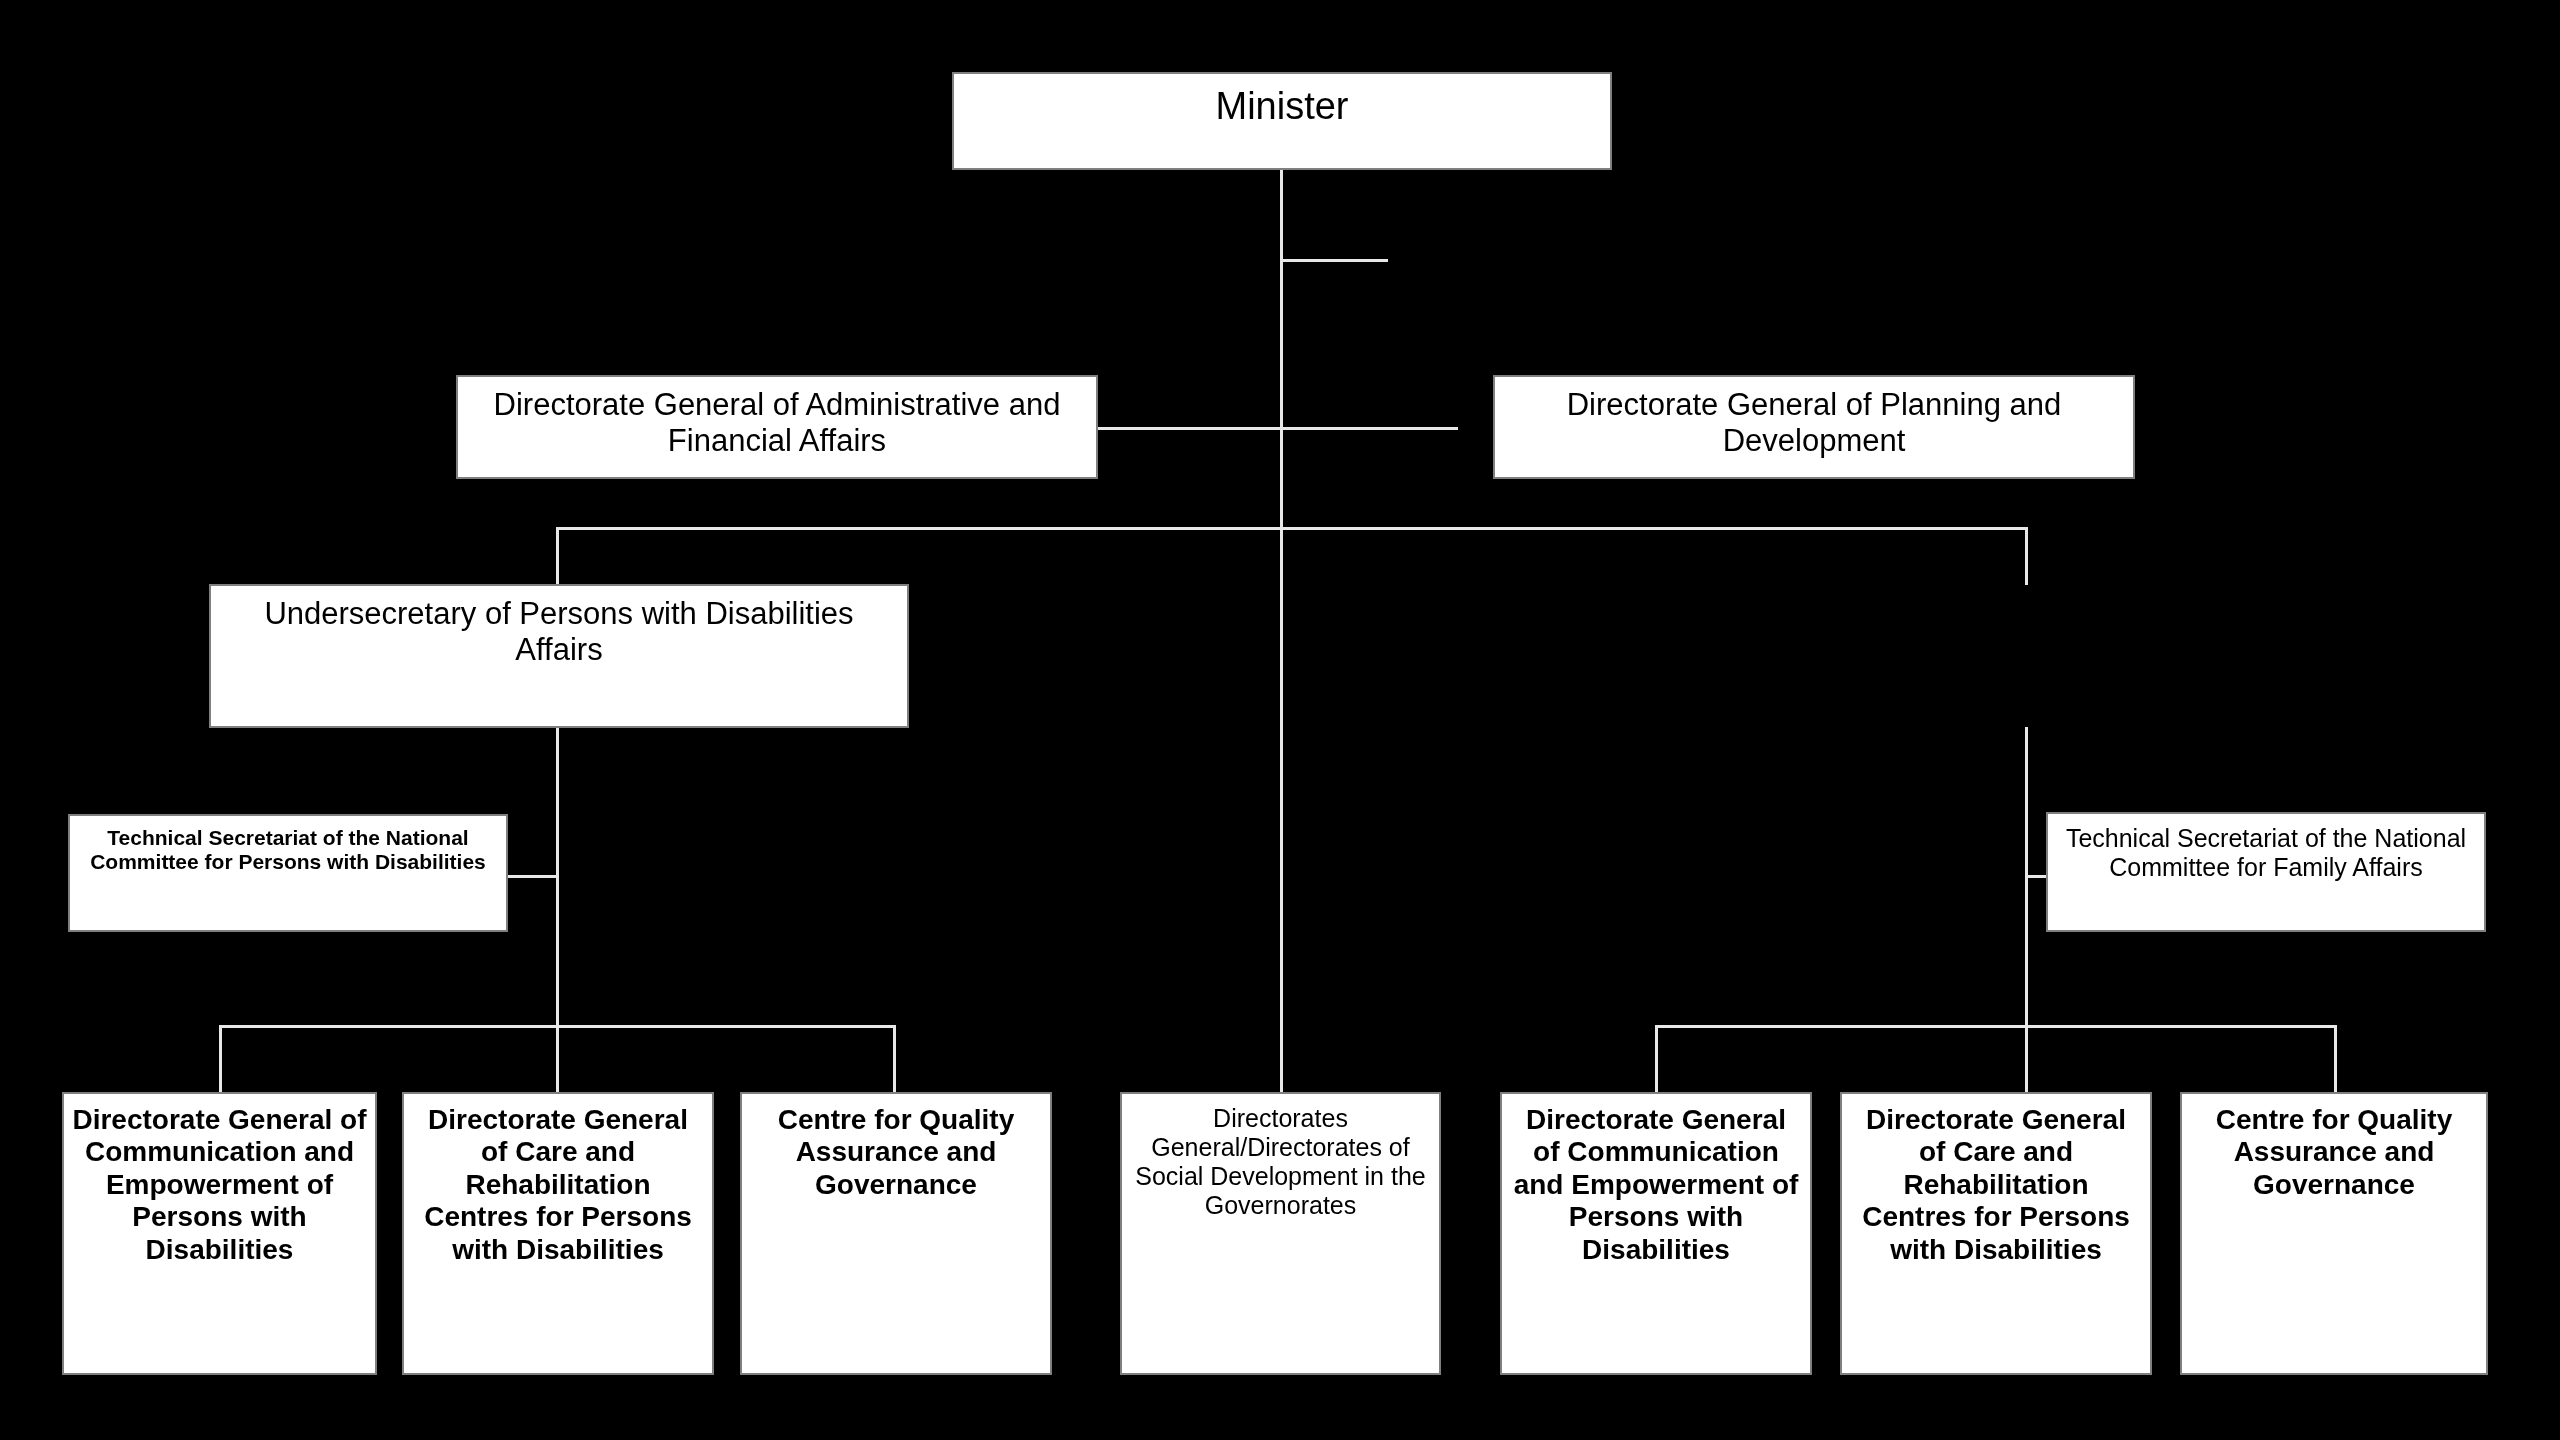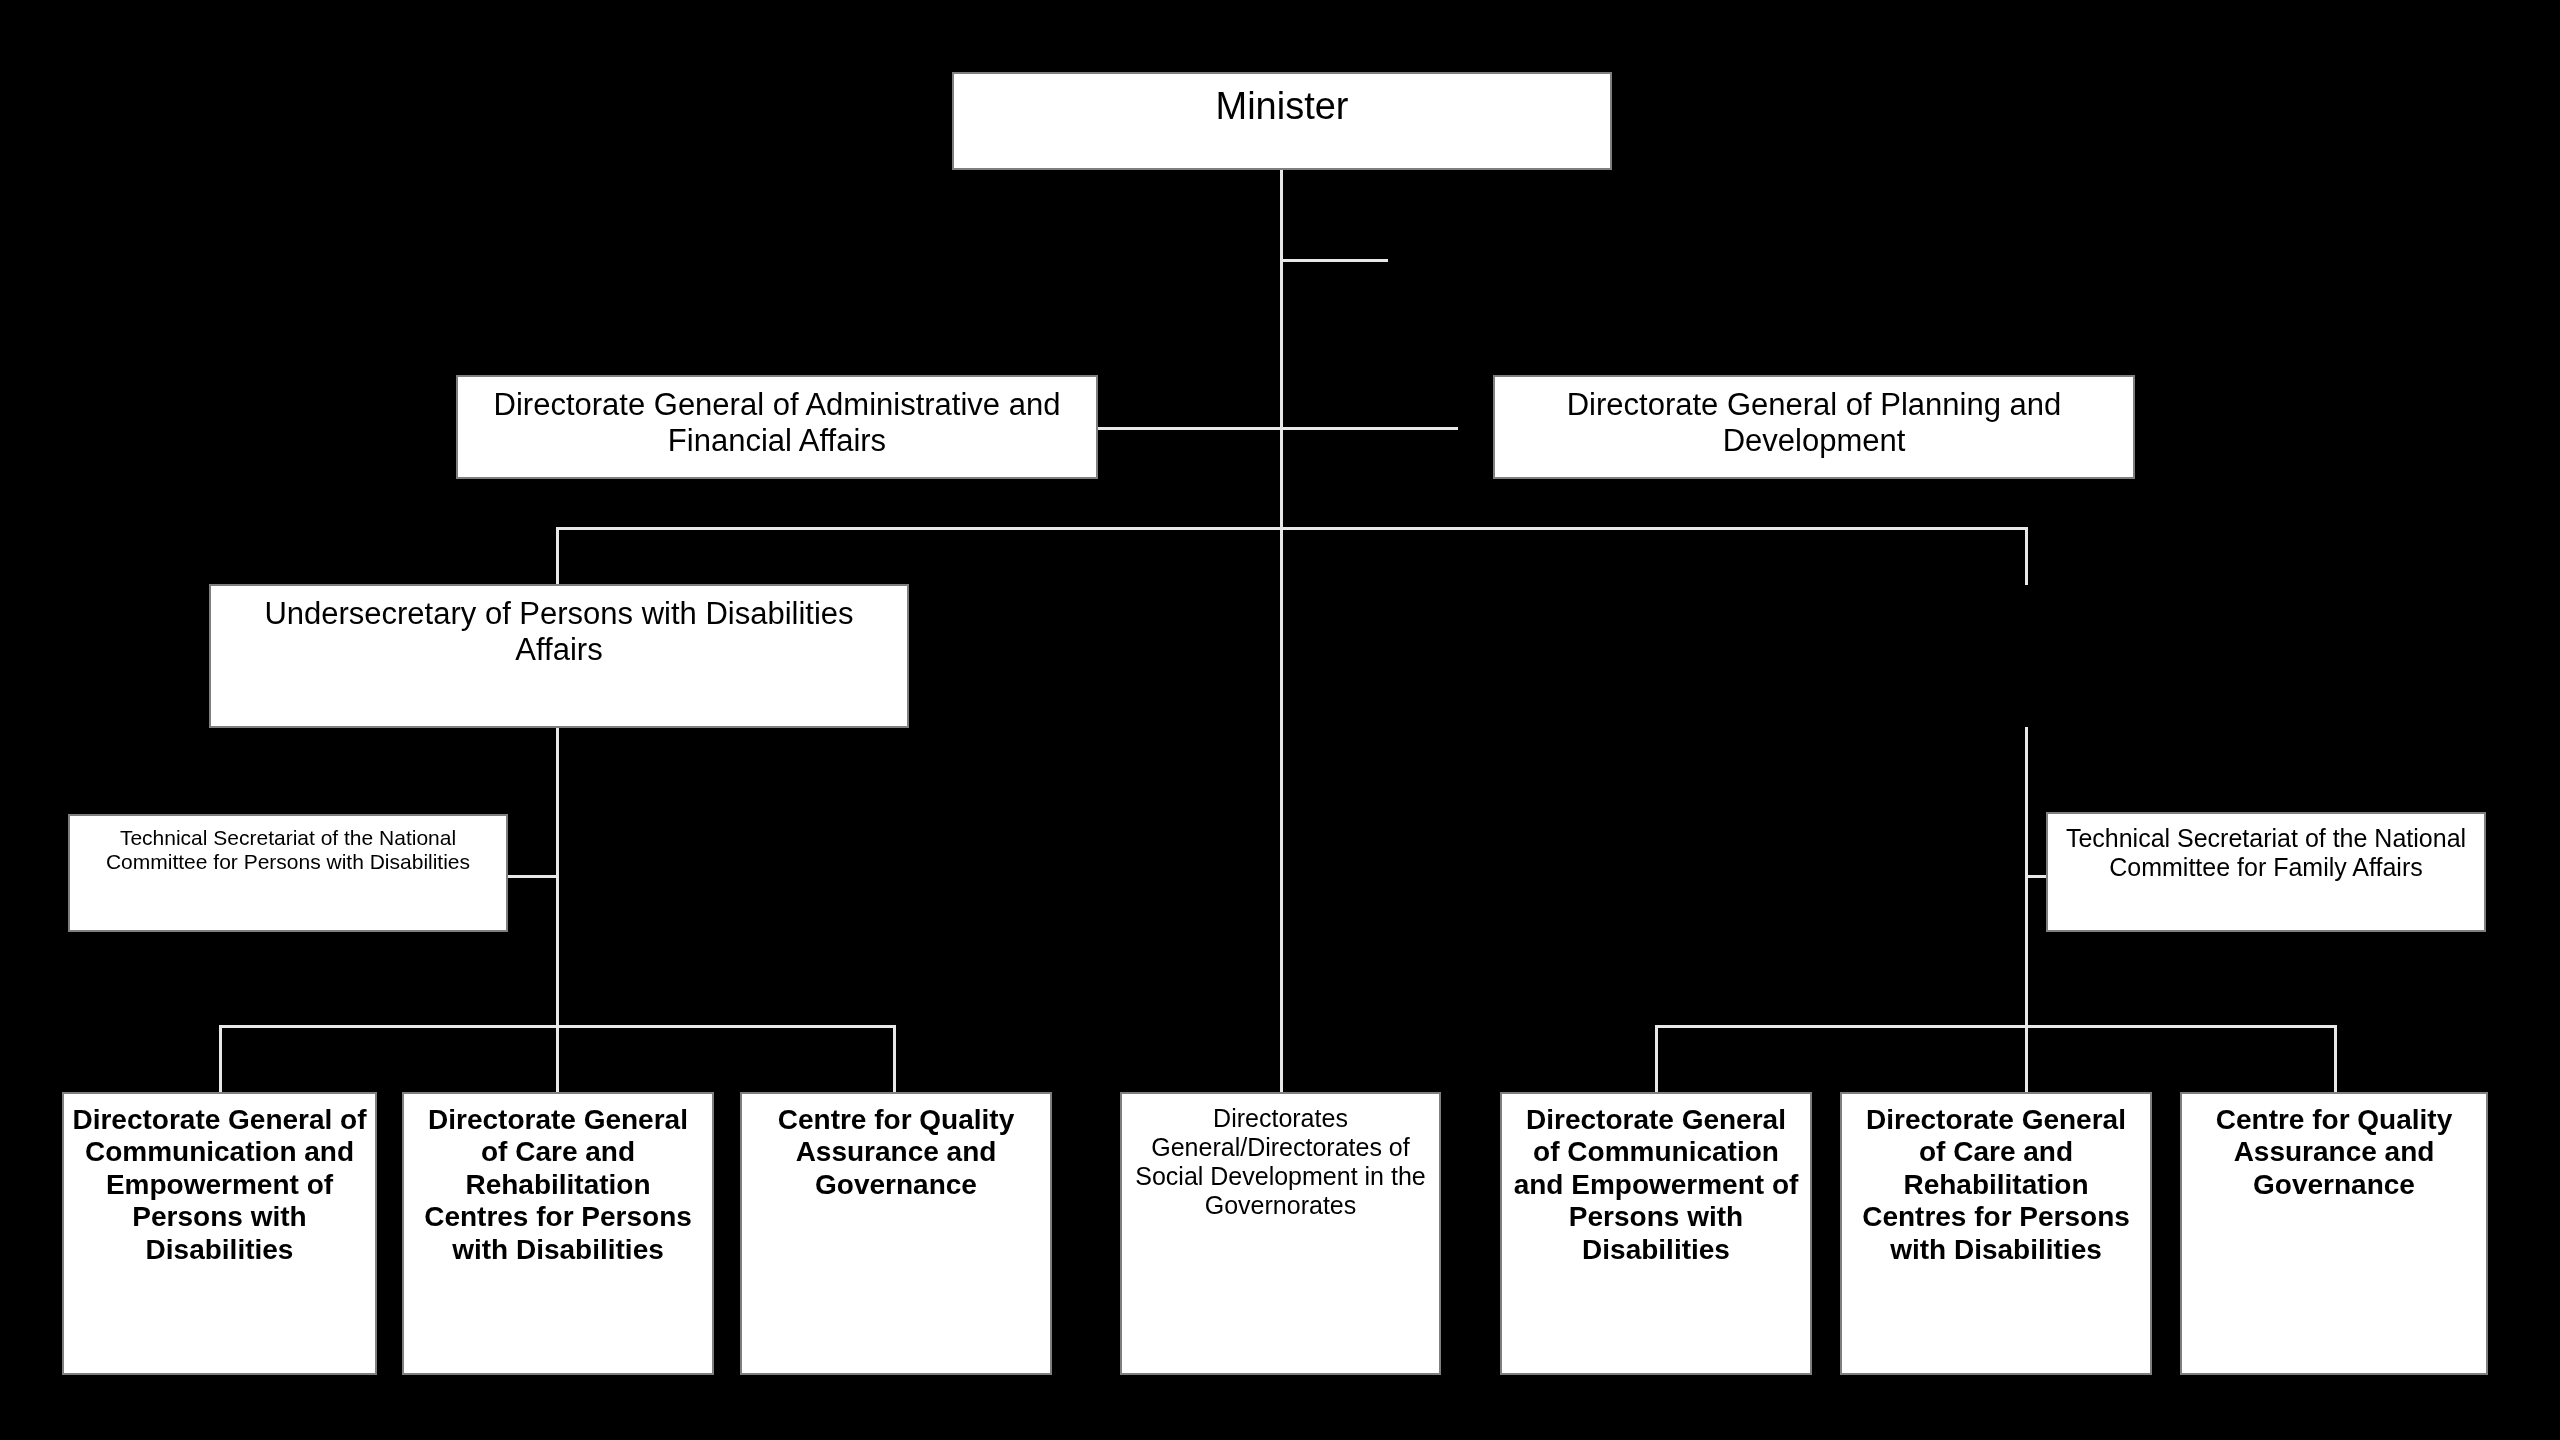--- a/index.html
+++ b/index.html
@@ -96,21 +96,21 @@
 
   <div class="node fs-lg toptext" style="left:1457px; top:375px; width:642px; height:104px;margin-left:36px;">
     <span class="label">Directorate General of Planning and Development</span>
   </div>
 
   <div class="node fs-lg toptext" style="left:209px; top:584px; width:700px; height:144px;">
     <span class="label">Undersecretary of Persons with Disabilities Affairs</span>
   </div>
 
 
-  <div class="node fs-tiny toptext" style="left:68px; top:814px; width:440px; height:118px;">
+  <div class="node fs-tiny toptext" style="left:68px; top:814px; width:440px; height:118px;font-weight:bold;">
     <span class="label">Technical Secretariat of the National Committee for Persons with Disabilities</span>
   </div>
 
   <div class="node fs-xs toptext" style="left:2046px; top:812px; width:440px; height:120px;">
     <span class="label">Technical Secretariat of the National Committee for Family Affairs</span>
   </div>
 
   <div class="node fs-sm toptext" style="left:62px; top:1092px; width:315px; height:283px;">
     <span class="label">Directorate General of Communication and Empowerment of Persons with Disabilities</span>
   </div>

